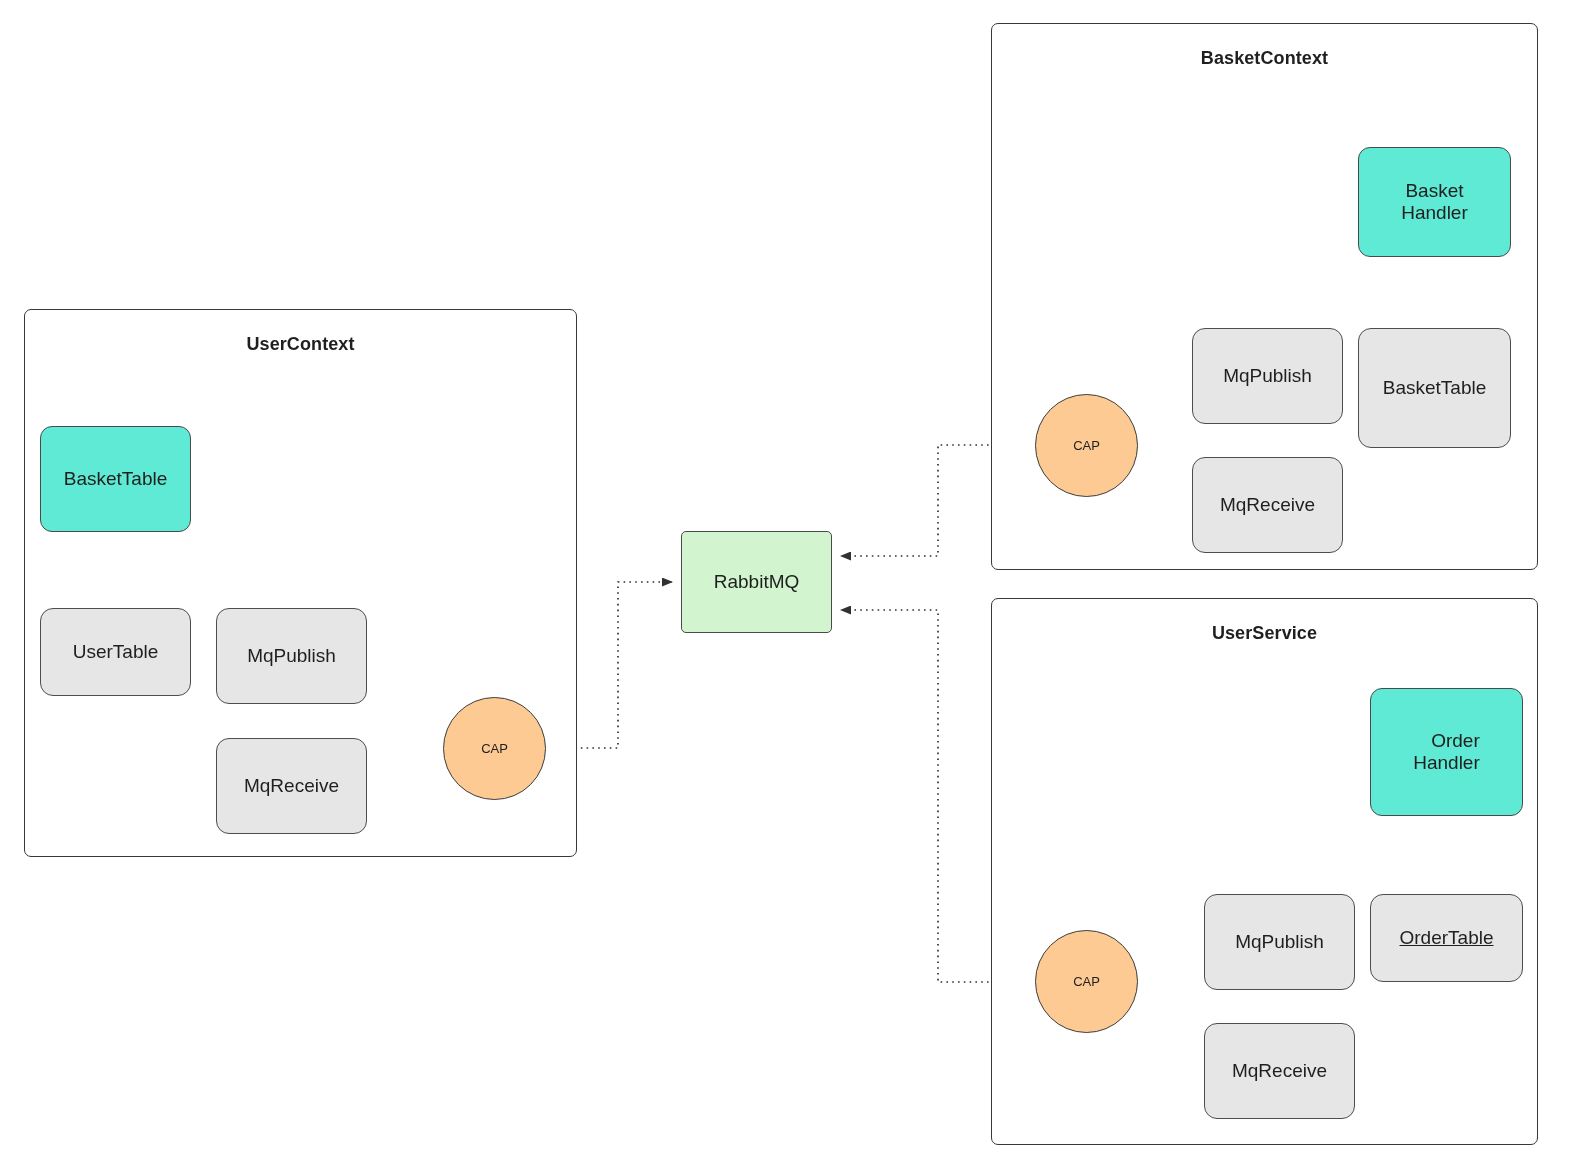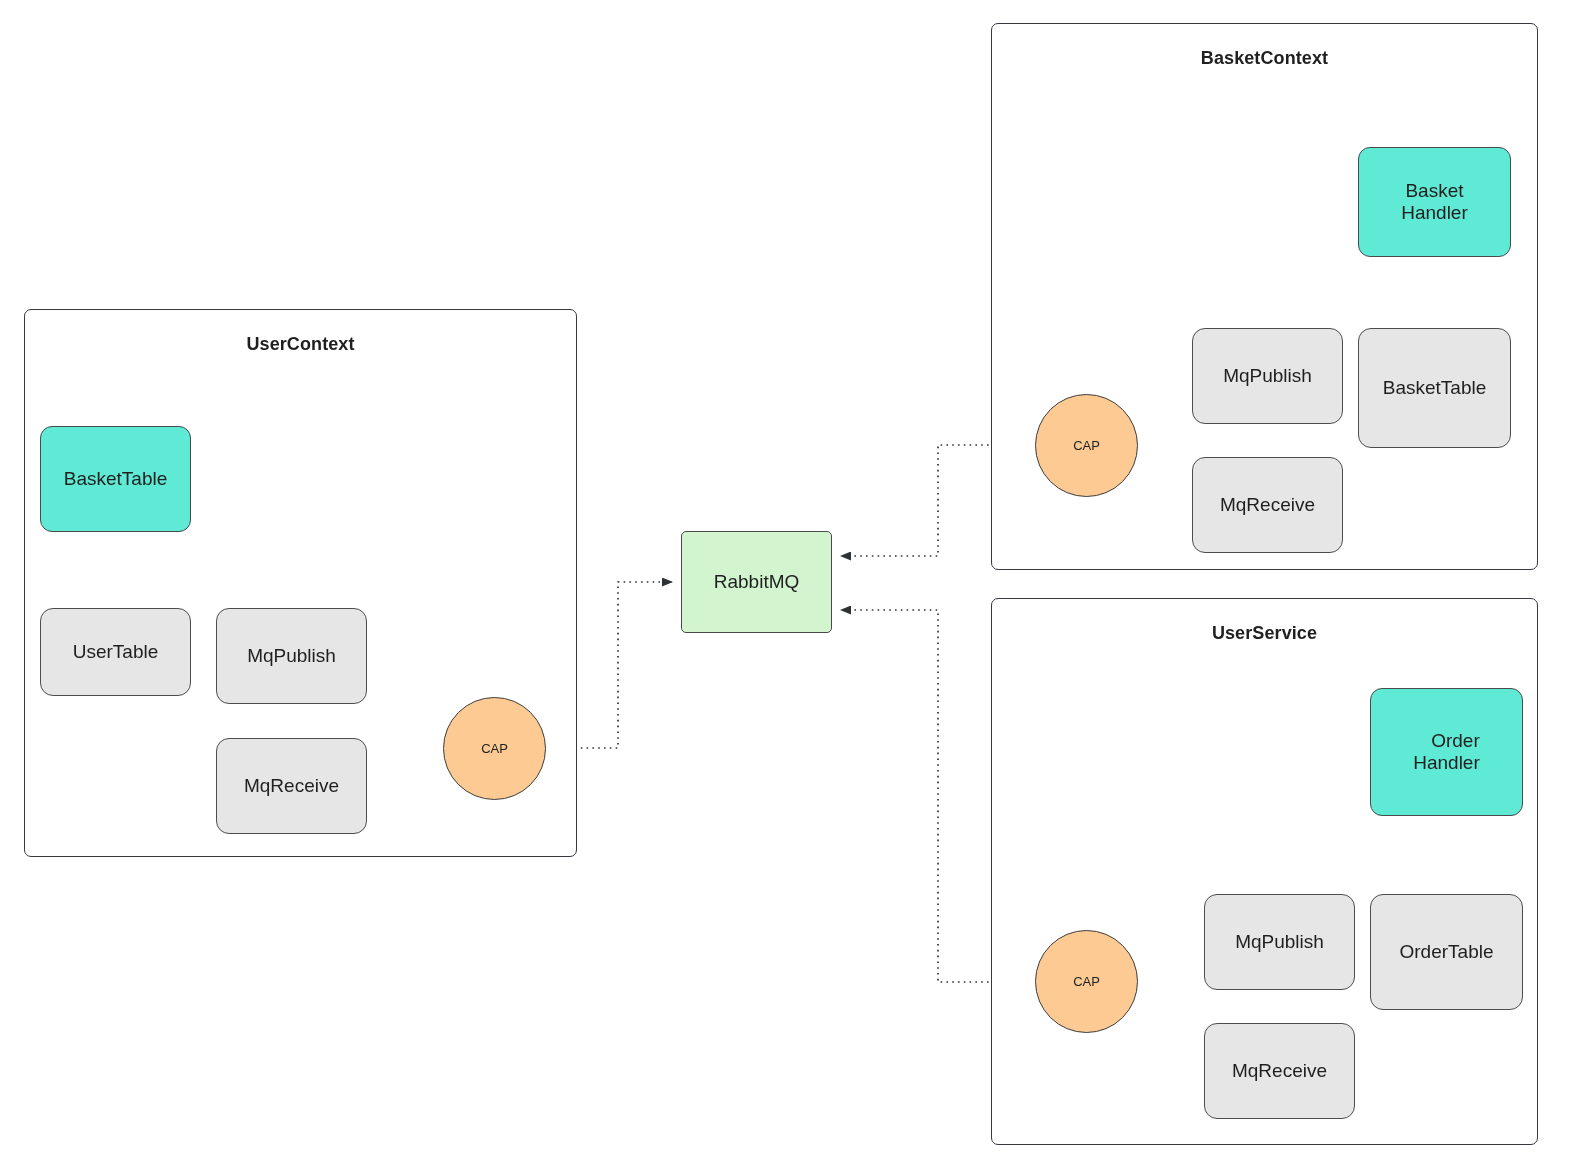--- a/index.html
+++ b/index.html
@@ -183,21 +183,21 @@
 
   <div class="node box-pink" style="left:1370px; top:688px; width:153px; height:128px;text-align:right;">
     <span class="node-label">Order
 Handler</span>
   </div>
 
   <div class="node box-gray" style="left:1204px; top:894px; width:151px; height:96px;">
     <span class="node-label">MqPublish</span>
   </div>
 
-  <div class="node box-gray" style="left:1370px; top:894px; width:153px; height:116px;">
+  <div class="node box-gray" style="left:1370px; top:894px; width:153px; height:88px;text-decoration:underline;">
     <span class="node-label">OrderTable</span>
   </div>
 
   <div class="node box-gray" style="left:1204px; top:1023px; width:151px; height:96px;">
     <span class="node-label">MqReceive</span>
   </div>
 
   <div class="node circle-orange" style="left:1035px; top:930px; width:103px; height:103px;">
     <span class="node-label">CAP</span>
   </div>

